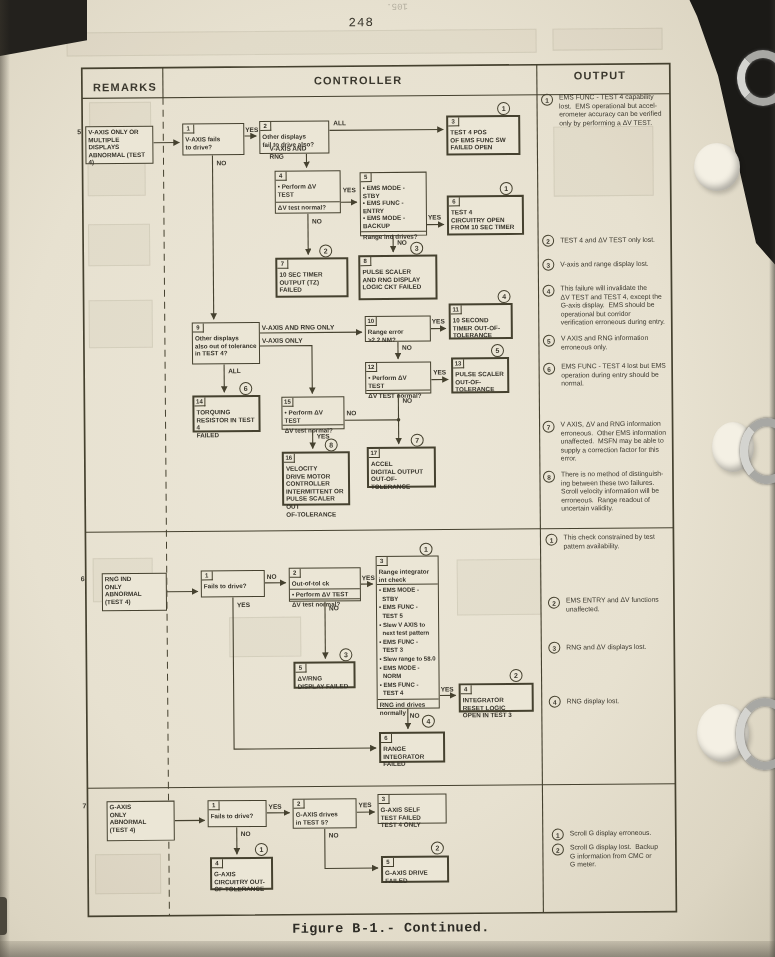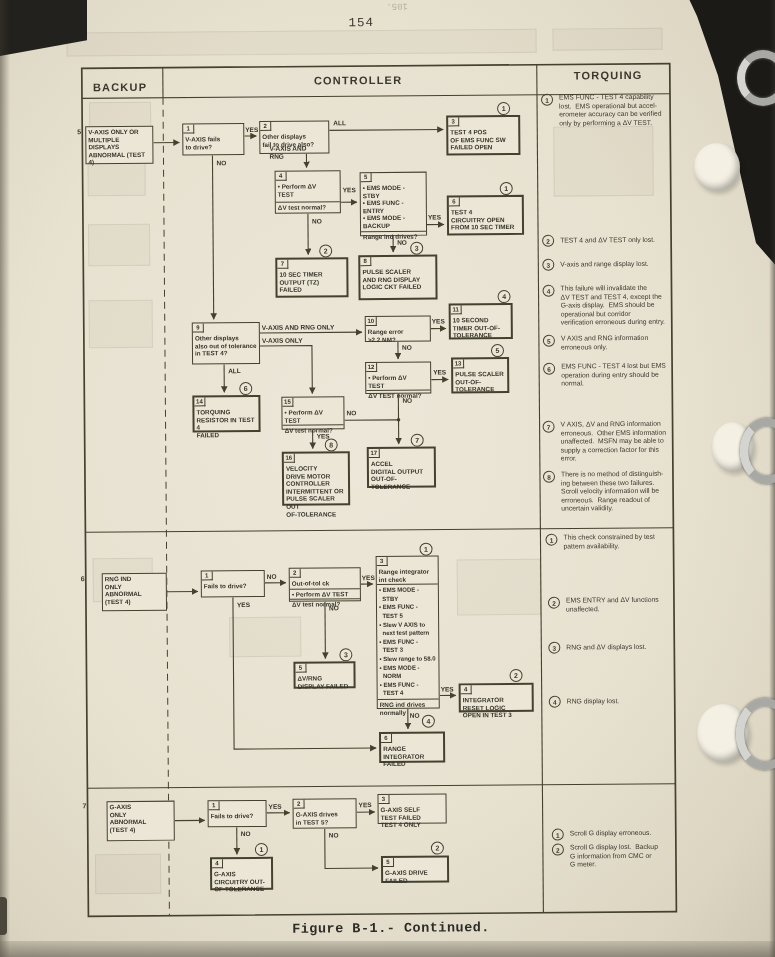--- a/index.html
+++ b/index.html
@@ -47,21 +47,21 @@
   <div class="gh" style="left:90px;top:158px;width:58px;height:36px"></div>
   <div class="gh" style="left:90px;top:222px;width:62px;height:42px"></div>
   <div class="gh" style="left:90px;top:298px;width:64px;height:48px"></div>
   <div class="gh" style="left:556px;top:128px;width:100px;height:70px"></div>
   <div class="gh" style="left:92px;top:556px;width:60px;height:44px"></div>
   <div class="gh" style="left:228px;top:616px;width:72px;height:40px"></div>
   <div class="gh" style="left:456px;top:560px;width:84px;height:56px"></div>
   <div class="gh" style="left:92px;top:852px;width:66px;height:40px"></div>
 
   <span id="bleednum">105.</span>
-  <span id="pagenum">154</span>
+  <span id="pagenum">248</span>
 
   <svg id="wires" width="775" height="957" viewBox="0 0 775 957">
     <defs>
       <marker id="ah" markerWidth="7" markerHeight="7" refX="5.5" refY="3" orient="auto">
         <path d="M0,0L6,3L0,6Z" fill="#45412f"></path>
       </marker>
     </defs>
 
     <rect x="85" y="66" width="588" height="848" class="w" style="stroke-width:1.7"></rect>
     <path d="M85,96 H673" class="w"></path>
@@ -99,23 +99,23 @@
     <path d="M438,696 H454" class="w" marker-end="url(#ah)"></path>
     <path d="M406,709 V729" class="w" marker-end="url(#ah)"></path>
 
     <path d="M172,819 H202" class="w" marker-end="url(#ah)"></path>
     <path d="M264,812 H287" class="w" marker-end="url(#ah)"></path>
     <path d="M234,826 V853" class="w" marker-end="url(#ah)"></path>
     <path d="M354,812 H372" class="w" marker-end="url(#ah)"></path>
     <path d="M322,828 V868 H375" class="w" marker-end="url(#ah)"></path>
   </svg>
 
-  <span class="hdr" style="left:96px;top:79px">BACKUP</span>
+  <span class="hdr" style="left:96px;top:79px">REMARKS</span>
   <span class="hdr" style="left:317px;top:74px">CONTROLLER</span>
-  <span class="hdr" style="left:577px;top:71px">TORQUING</span>
+  <span class="hdr" style="left:577px;top:71px">OUTPUT</span>
 
   <span class="snum" style="left:80px;top:126px">5</span>
   <div class="fbox" style="left:88px;top:124px;width:68px;height:38px">
     <div class="bt">V-AXIS ONLY OR
 MULTIPLE DISPLAYS
 ABNORMAL (TEST 4)</div>
   </div>
 
   <div class="fbox" style="left:185px;top:122px;width:62px;height:32px">
     <span class="badge">1</span>

